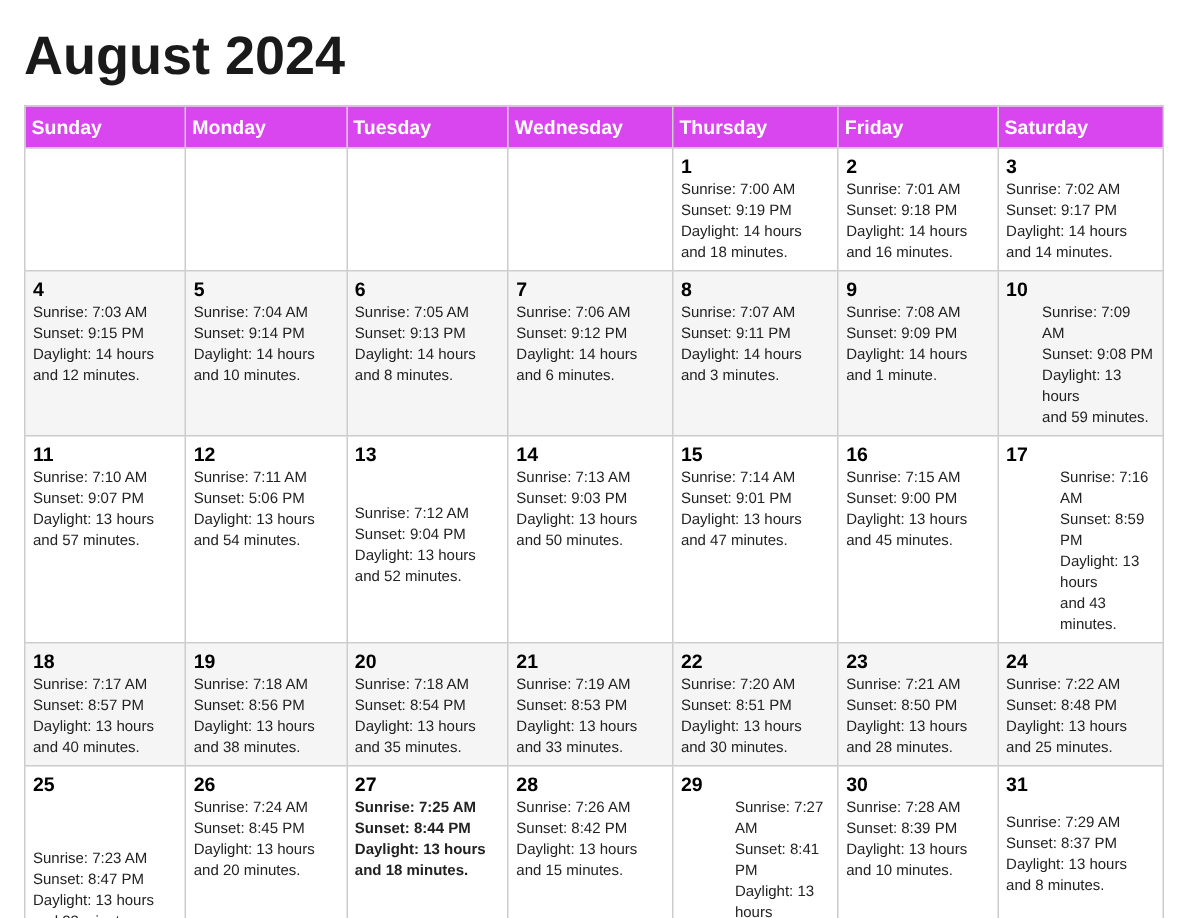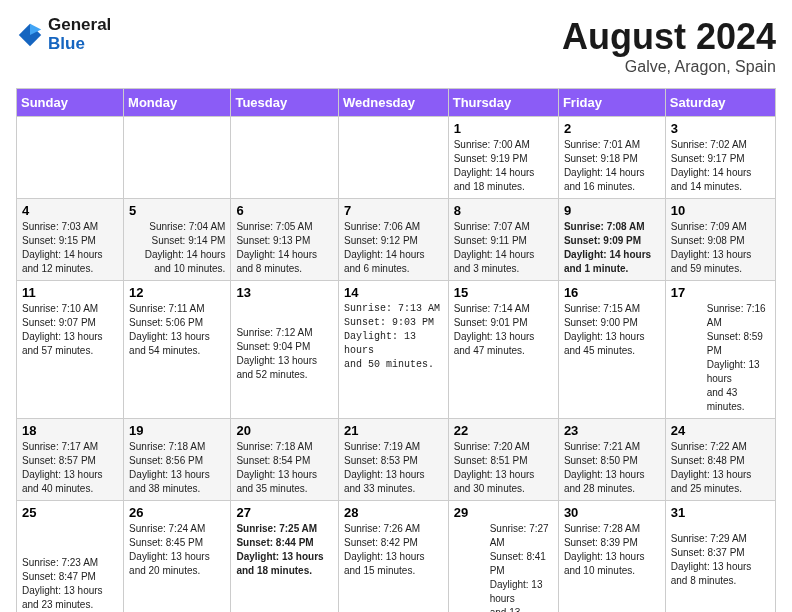--- a/index.html
+++ b/index.html
@@ -36,21 +36,21 @@
     .subtitle {
       font-size: 16px;
       color: #444;
     }
     table {
       width: 100%;
       border-collapse: collapse;
       font-size: 11px;
     }
     thead tr th {
-      background: #8b5cf6;
+      background: #d946ef;
       color: #fff;
       padding: 6px 4px;
       text-align: left;
       font-size: 13px;
       font-weight: bold;
       border: 1px solid #ccc;
     }
     tbody tr td {
       border: 1px solid #ccc;
       vertical-align: top;
@@ -76,33 +76,22 @@
       line-height: 1.4;
     }
     .empty-cell {
       background: #fff !important;
     }
   </style>
 </head>
 <body>
 
 <div class="header">
-  <div class="logo">
-    <svg class="logo-icon" viewBox="0 0 40 40">
-      <polygon points="20,4 36,20 20,36 4,20" fill="#1565c0"></polygon>
-      <polygon points="20,4 36,12 20,20" fill="#42a5f5"></polygon>
-    </svg>
-    <div>
-      <div style="font-size:17px;font-weight:bold;color:#1a1a1a;line-height:1.1;">General</div>
-      <div style="font-size:17px;font-weight:bold;color:#1565c0;line-height:1.1;">Blue</div>
-    </div>
-  </div>
   <div class="title-block">
     <div class="main-title">August 2024</div>
-    <div class="subtitle">Galve, Aragon, Spain</div>
   </div>
 </div>
 
 <table>
   <thead>
     <tr>
     <th>Sunday</th>
         <th>Monday</th>
         <th>Tuesday</th>
         <th>Wednesday</th>
@@ -142,21 +131,21 @@
       <tr>
         <td>
           <span class="day-num">4</span>
           <div class="day-info" style="white-space: pre-wrap;">Sunrise: 7:03 AM
 Sunset: 9:15 PM
 Daylight: 14 hours
 and 12 minutes.</div>
         </td>
         <td>
           <span class="day-num">5</span>
-          <div class="day-info" style="white-space: pre-wrap; text-align: right;">Sunrise: 7:04 AM
+          <div class="day-info" style="white-space: pre-wrap;">Sunrise: 7:04 AM
 Sunset: 9:14 PM
 Daylight: 14 hours
 and 10 minutes.</div>
         </td>
         <td>
           <span class="day-num">6</span>
           <div class="day-info" style="white-space: pre-wrap;">Sunrise: 7:05 AM
 Sunset: 9:13 PM
 Daylight: 14 hours
 and 8 minutes.</div>
@@ -170,28 +159,28 @@
         </td>
         <td>
           <span class="day-num">8</span>
           <div class="day-info" style="white-space: pre-wrap;">Sunrise: 7:07 AM
 Sunset: 9:11 PM
 Daylight: 14 hours
 and 3 minutes.</div>
         </td>
         <td>
           <span class="day-num">9</span>
-          <div class="day-info" style="white-space: pre-wrap; font-weight: bold;">Sunrise: 7:08 AM
+          <div class="day-info" style="white-space: pre-wrap;">Sunrise: 7:08 AM
 Sunset: 9:09 PM
 Daylight: 14 hours
 and 1 minute.</div>
         </td>
         <td>
           <span class="day-num">10</span>
-          <div class="day-info" style="white-space: pre-wrap;">Sunrise: 7:09 AM
+          <div class="day-info" style="white-space: pre-wrap; margin-left: 24px;">Sunrise: 7:09 AM
 Sunset: 9:08 PM
 Daylight: 13 hours
 and 59 minutes.</div>
         </td>
       </tr>
       <tr>
         <td>
           <span class="day-num">11</span>
           <div class="day-info" style="white-space: pre-wrap;">Sunrise: 7:10 AM
 Sunset: 9:07 PM
@@ -207,21 +196,21 @@
         </td>
         <td>
           <span class="day-num">13</span>
           <div class="day-info" style="white-space: pre-wrap; margin-top: 26px;">Sunrise: 7:12 AM
 Sunset: 9:04 PM
 Daylight: 13 hours
 and 52 minutes.</div>
         </td>
         <td>
           <span class="day-num">14</span>
-          <div class="day-info" style="white-space: pre-wrap; font-family: Liberation Mono, monospace;">Sunrise: 7:13 AM
+          <div class="day-info" style="white-space: pre-wrap;">Sunrise: 7:13 AM
 Sunset: 9:03 PM
 Daylight: 13 hours
 and 50 minutes.</div>
         </td>
         <td>
           <span class="day-num">15</span>
           <div class="day-info" style="white-space: pre-wrap;">Sunrise: 7:14 AM
 Sunset: 9:01 PM
 Daylight: 13 hours
 and 47 minutes.</div>

